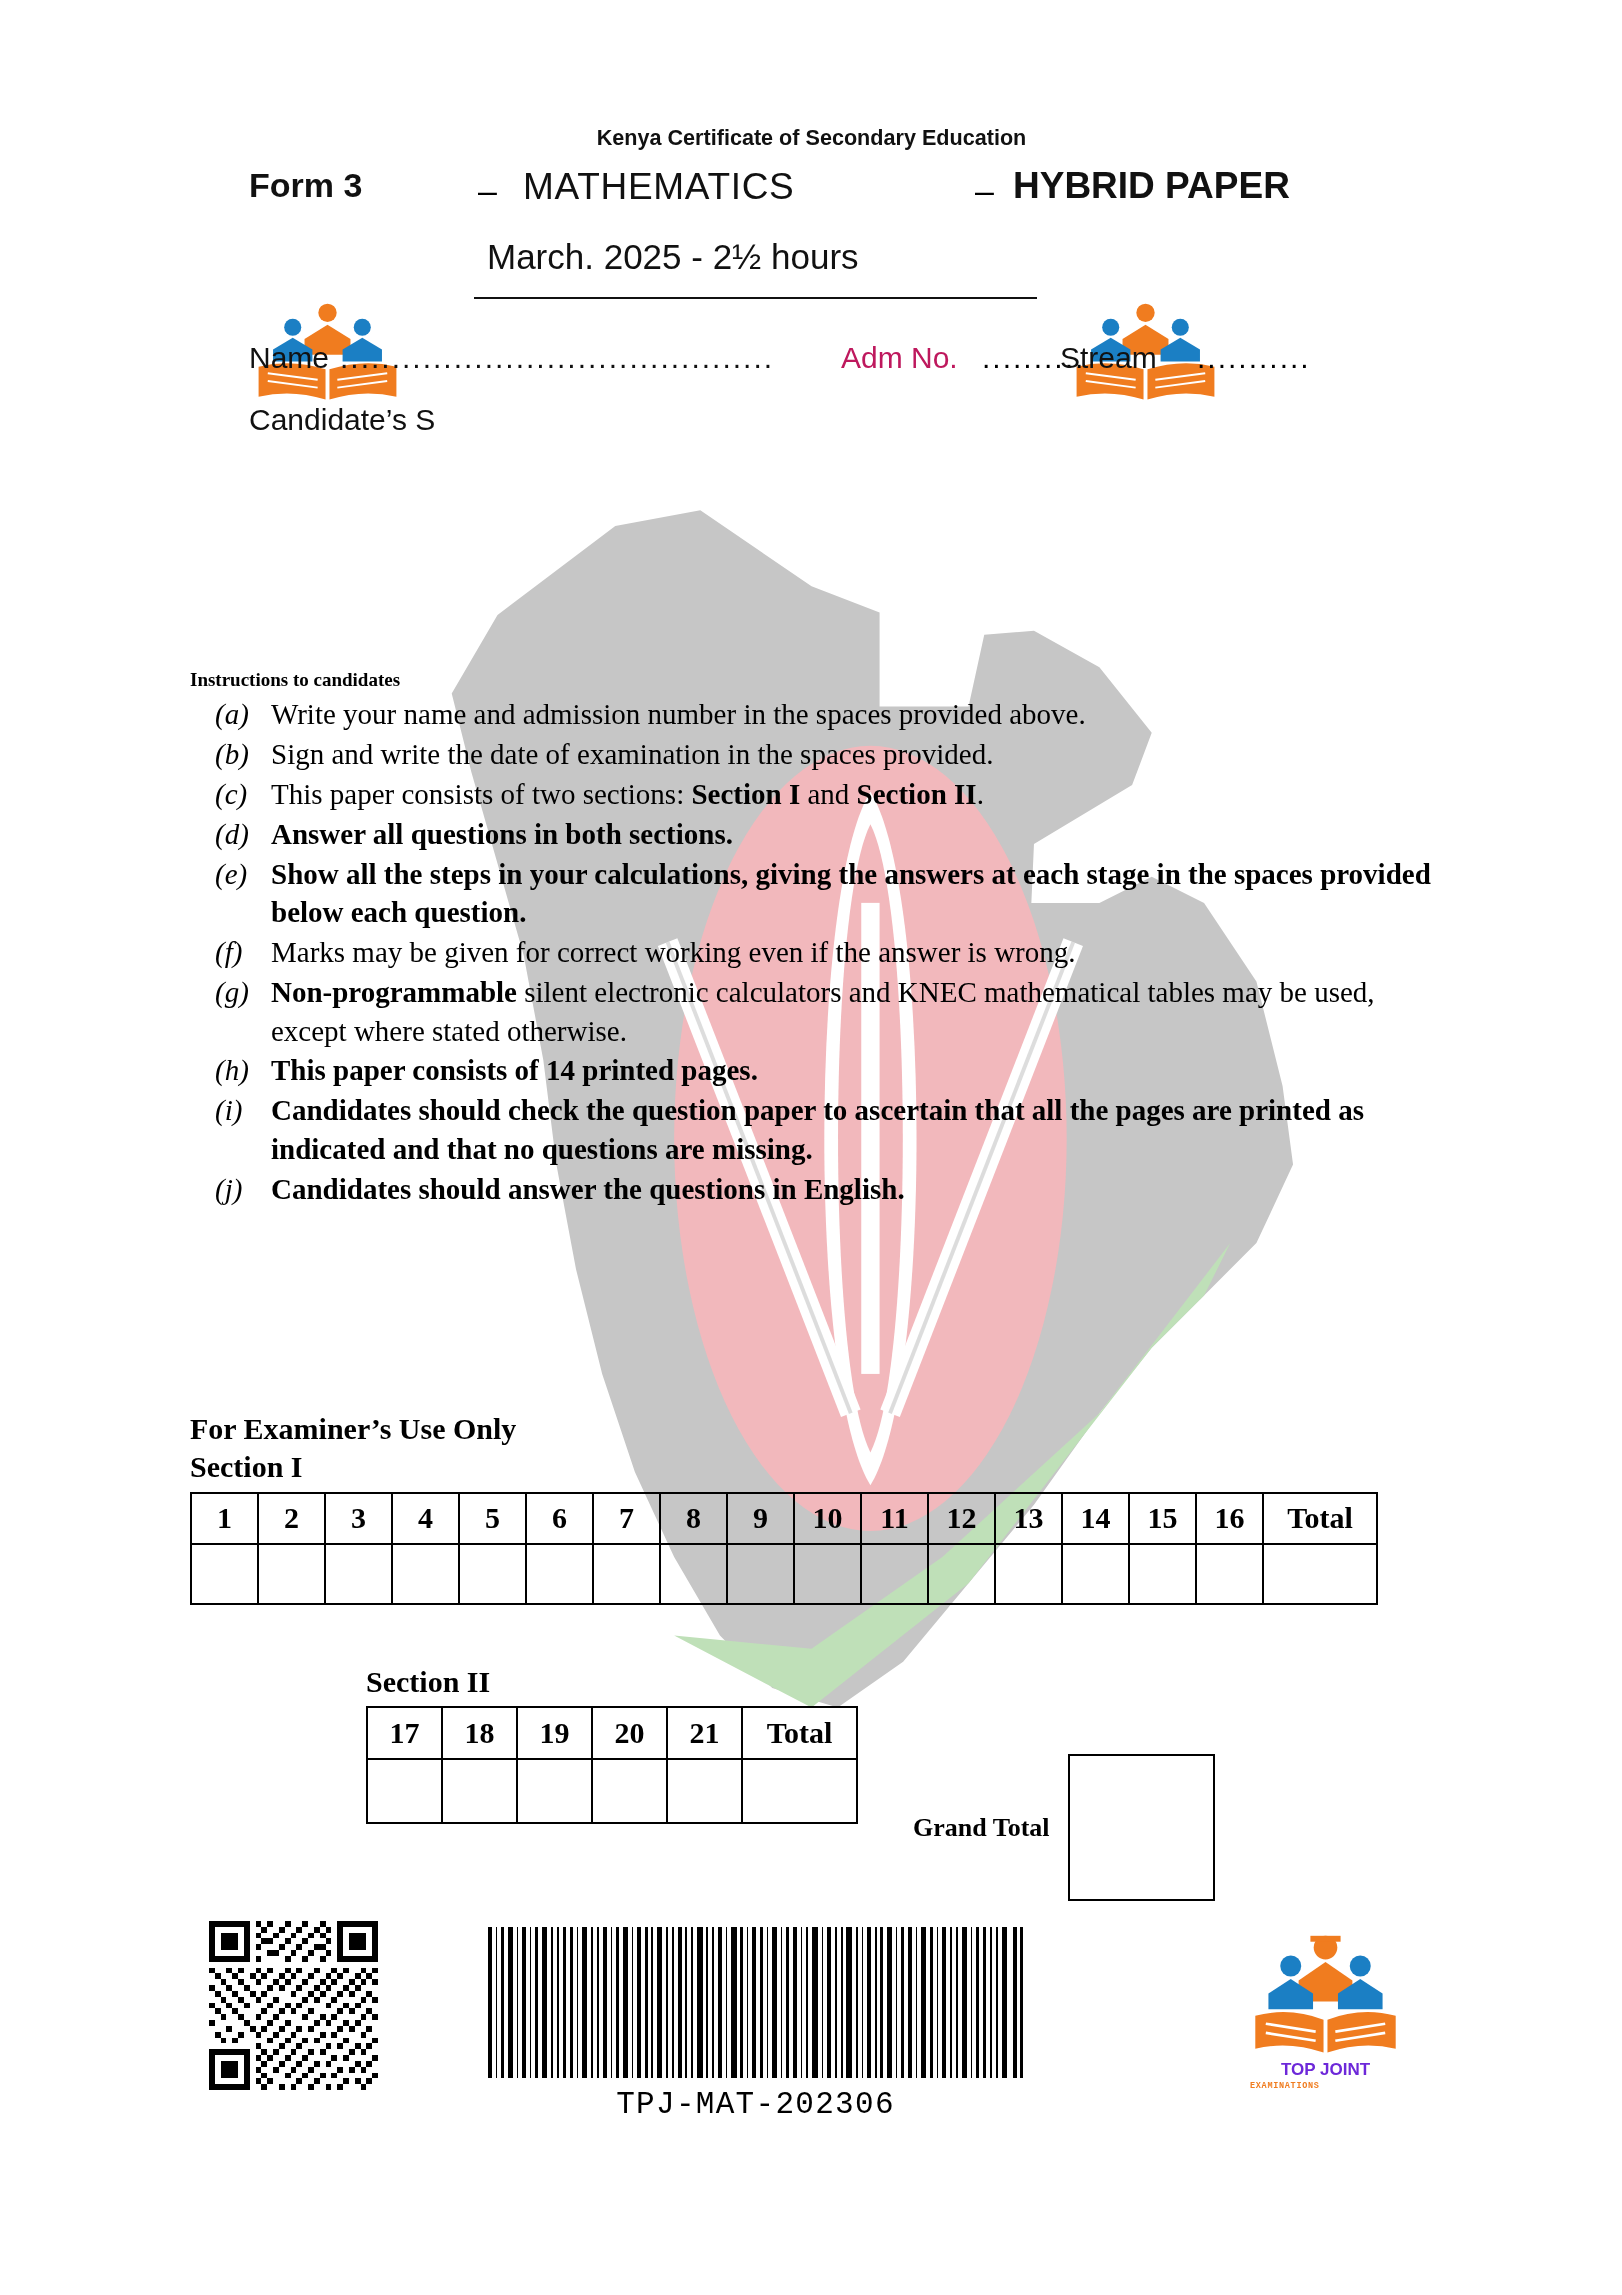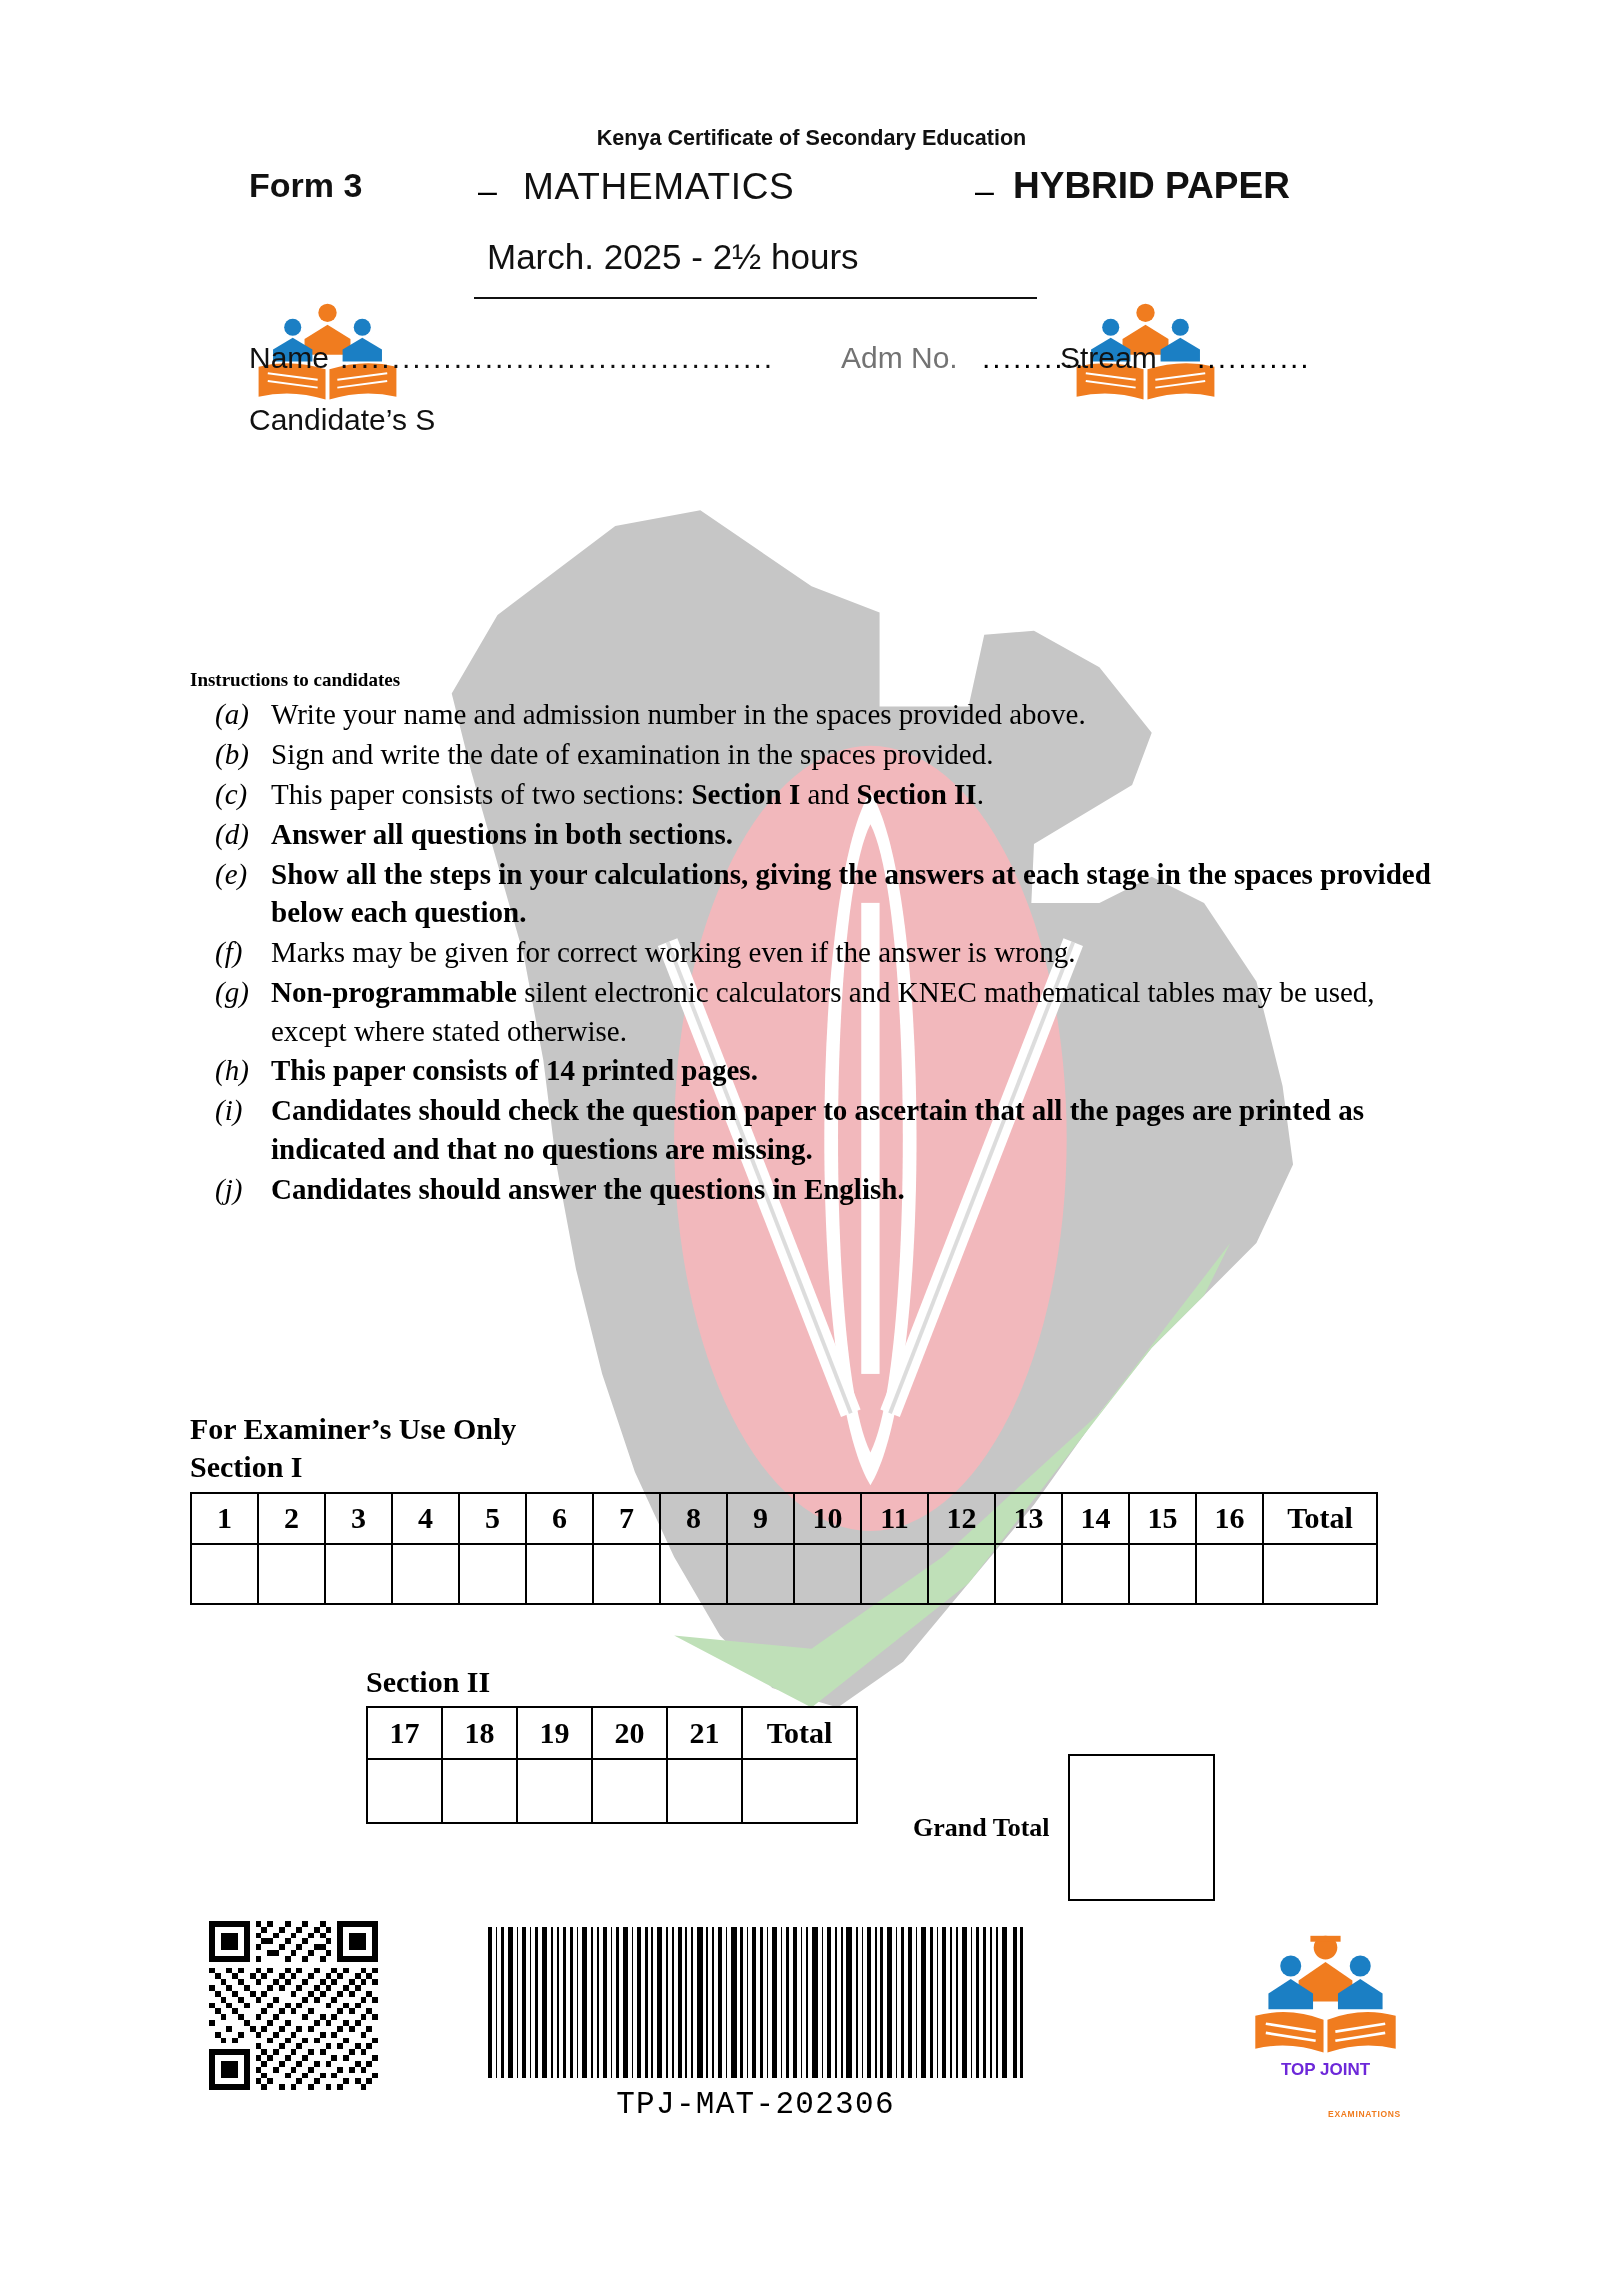--- a/index.html
+++ b/index.html
@@ -165,21 +165,21 @@
     font-size: 30px;
     letter-spacing: 2px;
     color: #111;
   }
   .adm-lbl {
     position: absolute;
     left: 841px;
     top: 0;
     font-family: "Liberation Sans", sans-serif;
     font-size: 30px;
-    color: #737373;
+    color: #be185d;
   }
   .adm-dots {
     position: absolute;
     left: 982px;
     top: 0;
     font-family: "Liberation Sans", sans-serif;
     font-size: 30px;
     letter-spacing: 2px;
   }
   .stream-lbl {
@@ -353,28 +353,27 @@
     font-size: 17px;
     font-weight: bold;
     color: #6d28d9;
     z-index: 4;
   }
   .footer-logo-sub {
     position: absolute;
     left: 1250px;
     top: 2081px;
     width: 151px;
-    text-align: right;
-    font-family: Liberation Sans, sans-serif;
+    text-align: left;
+    font-family: Liberation Mono, monospace;
     font-size: 8.5px;
     font-weight: bold;
     color: #f07c1f;
     letter-spacing: 0.7px;
     z-index: 4;
-    margin-top: 28px;
   }
 </style>
 </head>
 <body>
 
 <div class="page">
 
   <div class="watermark">
     <svg viewBox="0 0 710 925" width="929" height="1211" xmlns="http://www.w3.org/2000/svg">
       <path d="M150 12 L215 0 L300 58 L352 78 L352 150 L420 150 L432 95 L470 92 L520 120 L560 170 L545 210 L470 255

